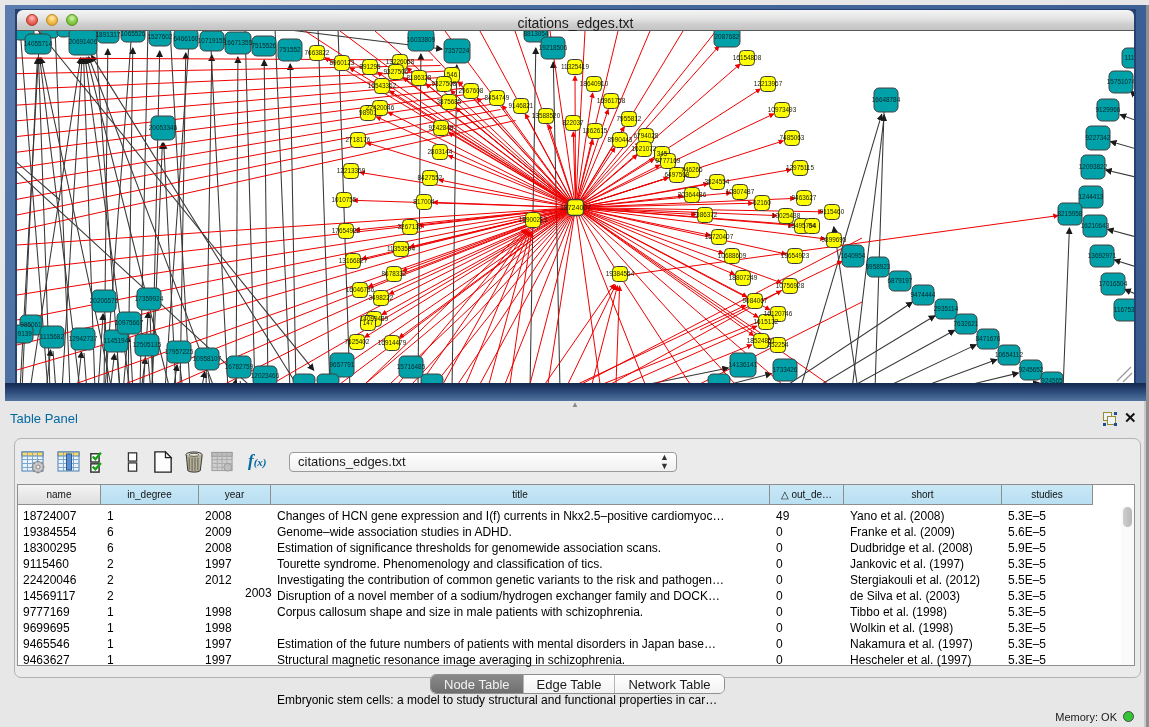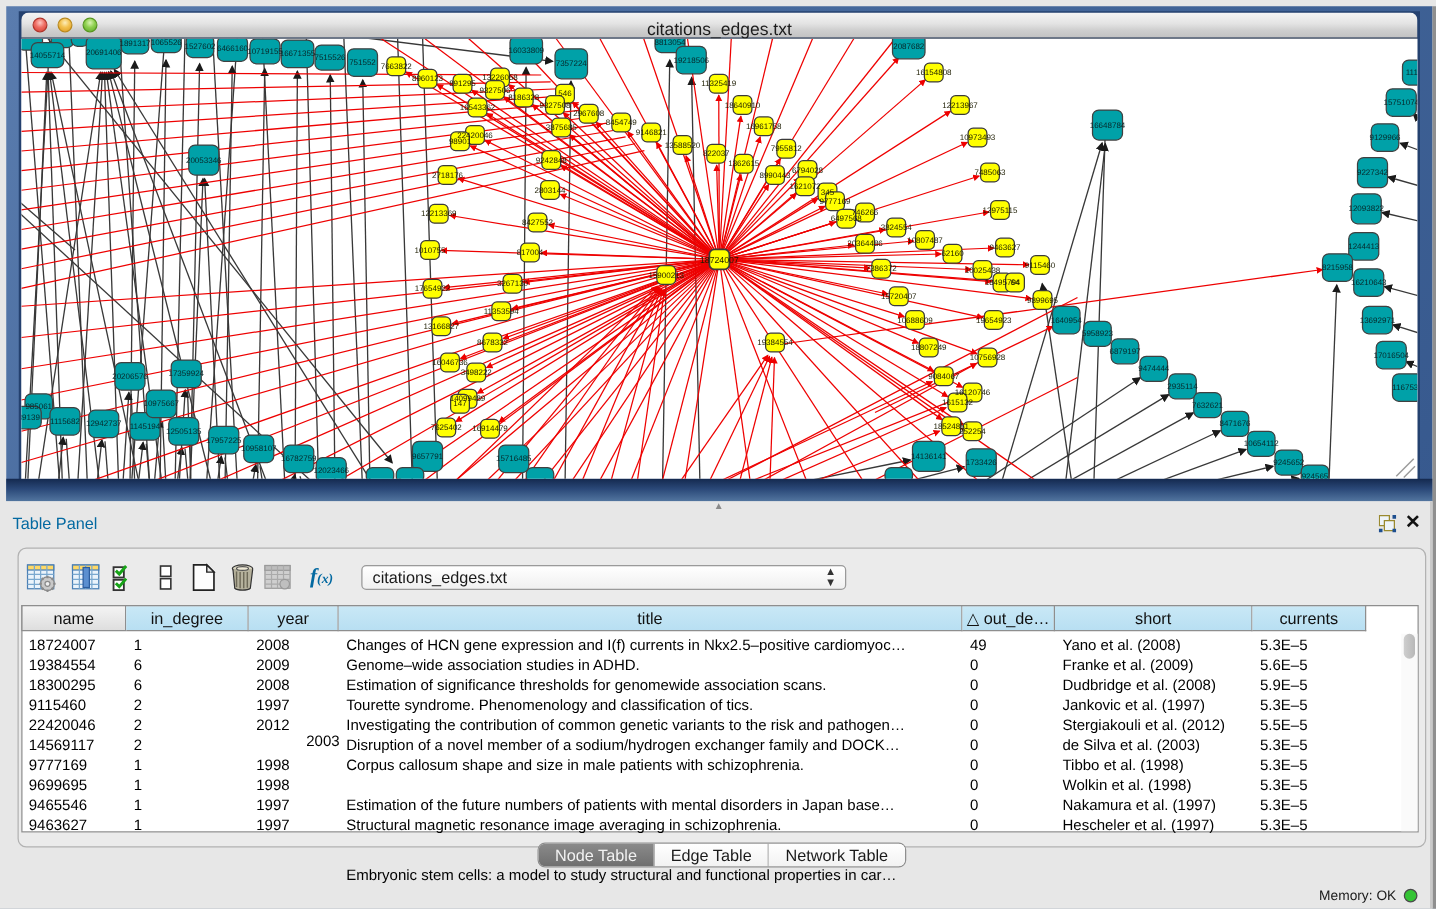--- a/index.html
+++ b/index.html
@@ -42,21 +42,21 @@
   .ticon { position:absolute; top:450px; }
   .combo { position:absolute; left:289px; top:452px; width:388px; height:20px;
            background:linear-gradient(#ffffff,#f0f0f0); border:1px solid #9a9a9a; border-radius:4px;
            font-size:13px; color:#1a1a1a; line-height:18px; padding-left:8px; }
   .combo .arr { position:absolute; right:7px; top:0px; font-size:9px; color:#333; line-height:9px; }
 
   
   .tbl { position:absolute; left:17px; top:484px; width:1118px; height:182px;
          background:#ffffff; border:1px solid #8e8e8e; }
   .th { position:absolute; top:484px; height:21px; border:1px solid #8e8e8e; border-left:none;
-        background:linear-gradient(#c9e8f6,#b8dff2); font-size:13px; color:#111;
+        background:linear-gradient(#c9e8f6,#b8dff2); font-size:10px; color:#111;
         text-align:center; line-height:20px; }
   .th.first { border-left:1px solid #8e8e8e;
         background:linear-gradient(#f4f4f4,#dedede); }
   .cell { position:absolute; font-size:12px; color:#000; white-space:nowrap; overflow:hidden; }
   .vsb { position:absolute; left:1121px; top:507px; width:13px; height:158px; background:#fafafa; }
   .vsb .thumb { position:absolute; left:2px; top:0px; width:9px; height:20px; background:linear-gradient(90deg,#cecece,#b8b8b8); border-radius:5px; }
 
   
   .tabs { position:absolute; left:430px; top:674px; height:20px; display:flex;
           border:1px solid #8f8f8f; border-radius:6px; overflow:hidden; background:#fff; }
@@ -666,21 +666,21 @@
 <div class="ticon" style="left:248px;top:451px;width:24px;height:22px;font-family:'Liberation Serif',serif;font-style:italic;font-weight:bold;font-size:17px;color:#0369a1;">f<span style="font-size:11px;">(x)</span></div>
   <div class="combo">citations_edges.txt<span class="arr">▲<br>▼</span></div>
 
   <div class="tbl"></div>
   <div class="th first" style="left:17px;width:84px;">name</div>
 <div class="th" style="left:101px;width:98px;">in_degree</div>
 <div class="th" style="left:199px;width:72px;">year</div>
 <div class="th" style="left:271px;width:499px;">title</div>
 <div class="th" style="left:770px;width:74px;">△ out_de…</div>
 <div class="th" style="left:844px;width:158px;">short</div>
-<div class="th" style="left:1002px;width:91px;">currents</div>
+<div class="th" style="left:1002px;width:91px;">studies</div>
   <div class="cell" style="left:23px;top:509px;width:76px;">18724007</div>
 <div class="cell" style="left:107px;top:509px;width:90px;">1</div>
 <div class="cell" style="left:205px;top:509px;width:64px;">2008</div>
 <div class="cell" style="left:277px;top:509px;width:491px;">Changes of HCN gene expression and I(f) currents in Nkx2.5–positive cardiomyoc…</div>
 <div class="cell" style="left:776px;top:509px;width:66px;">49</div>
 <div class="cell" style="left:850px;top:509px;width:150px;">Yano et al. (2008)</div>
 <div class="cell" style="left:1008px;top:509px;width:83px;">5.3E–5</div>
 <div class="cell" style="left:23px;top:525px;width:76px;">19384554</div>
 <div class="cell" style="left:107px;top:525px;width:90px;">6</div>
 <div class="cell" style="left:205px;top:525px;width:64px;">2009</div>

